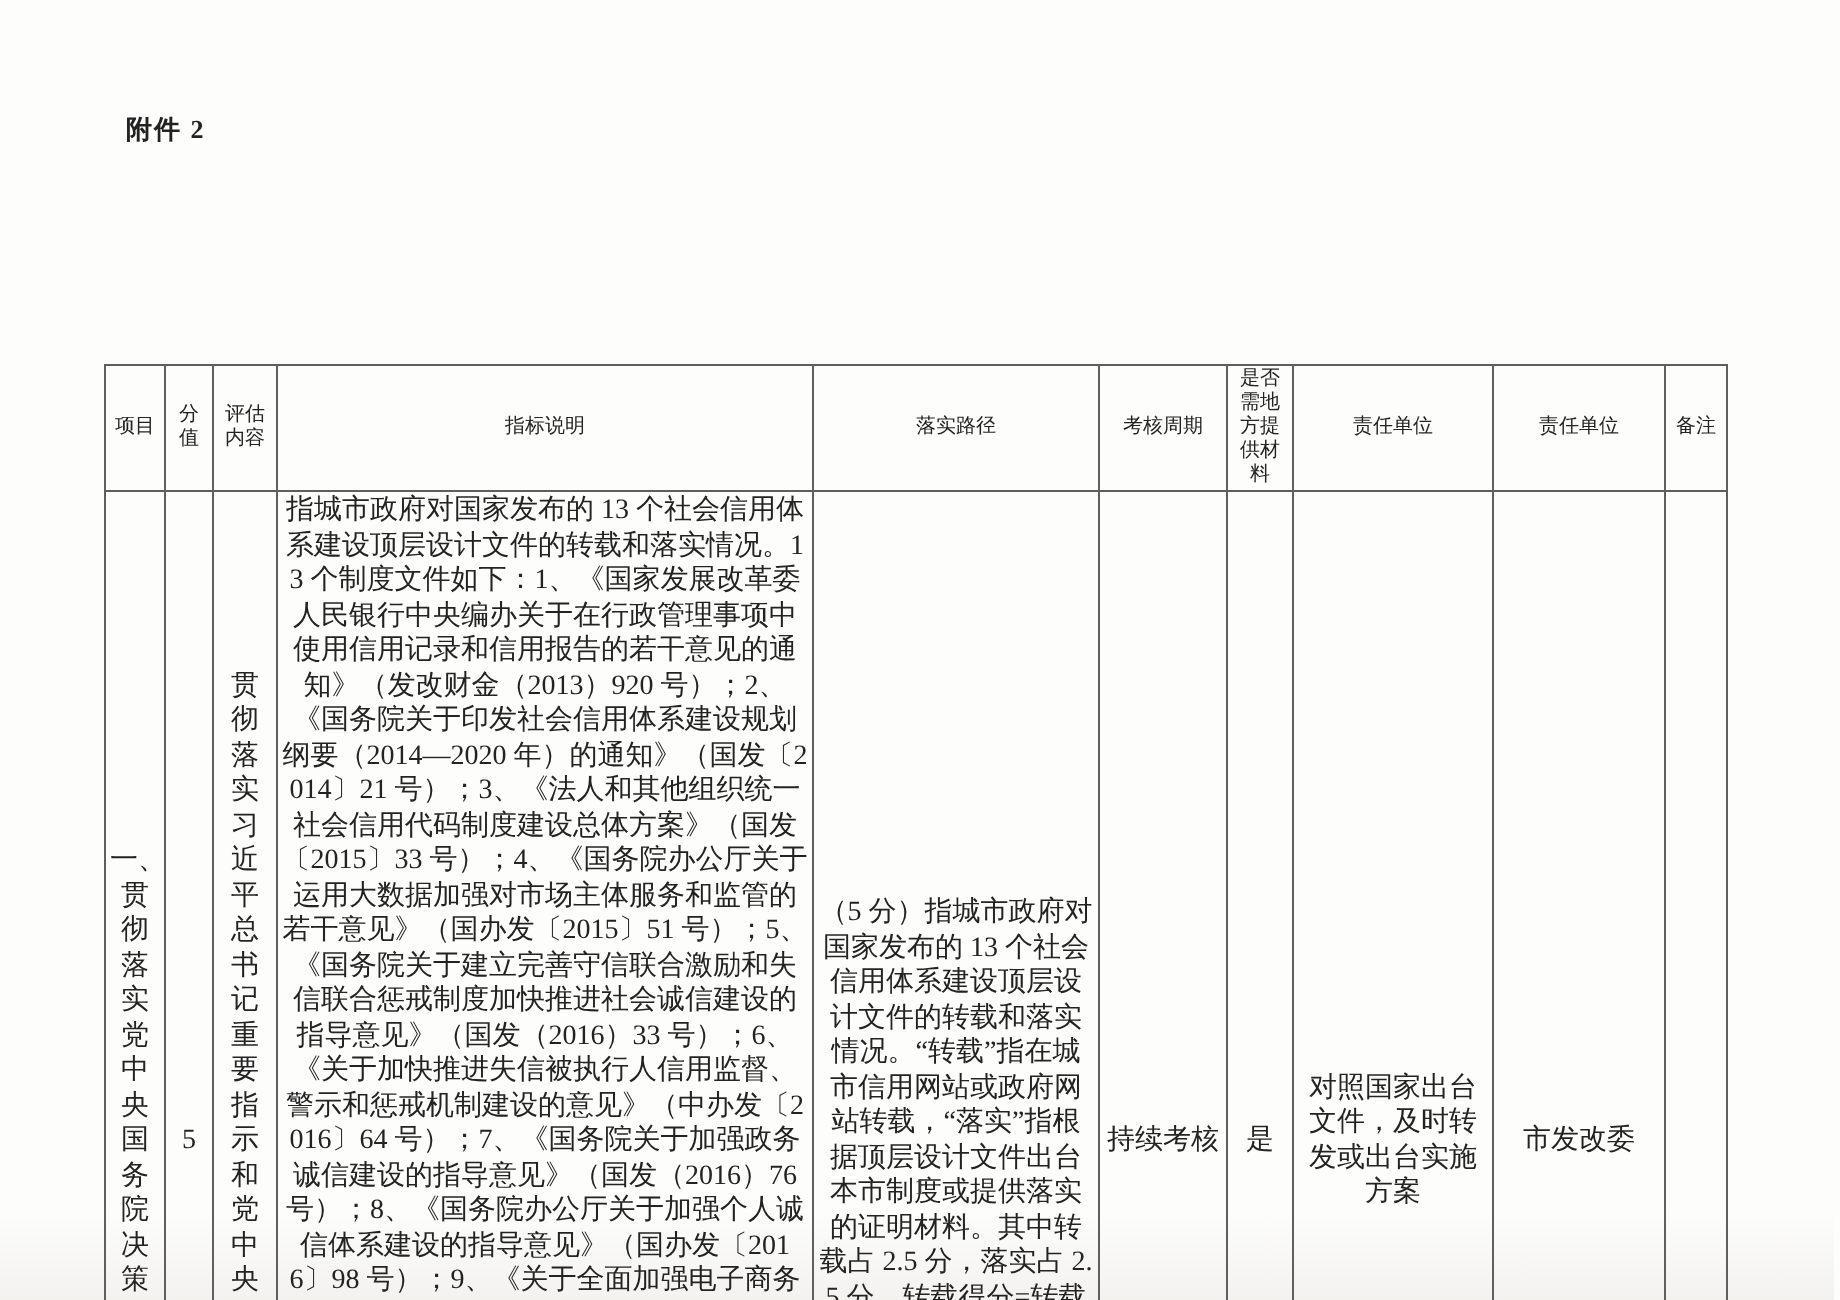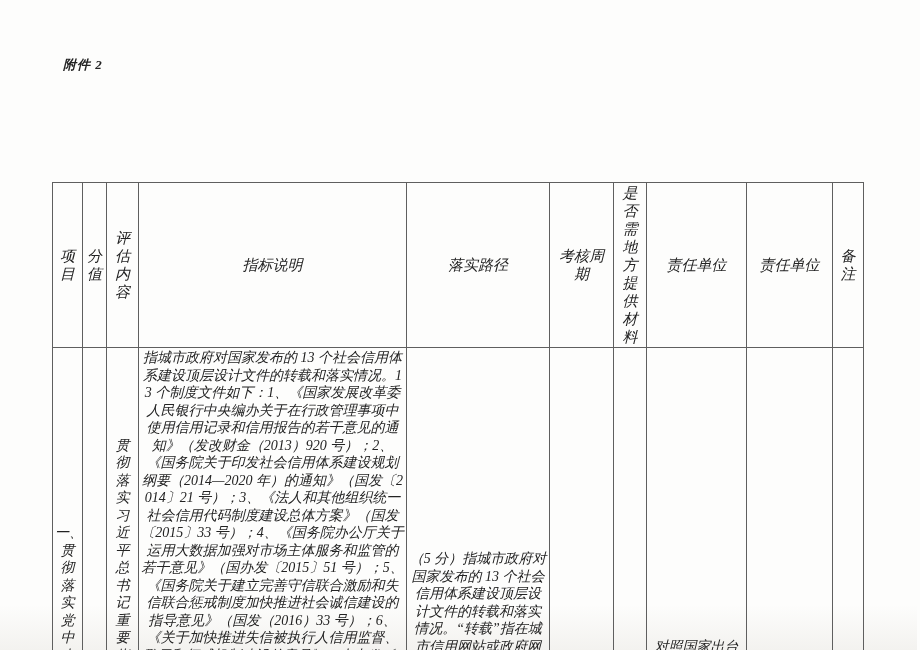--- a/index.html
+++ b/index.html
@@ -10,21 +10,20 @@
     overflow: hidden;
     background: #fdfdfc;
     font-family: "Liberation Serif", "DejaVu Serif", serif;
     color: #232323;
   }
   .page {
     position: relative;
     width: 917px;
     height: 650px;
     background: linear-gradient(180deg, #fdfdfc 0%, #fdfdfc 93%, #f3f2ef 100%);
-    font-style: italic;
   }
   .attachment-label {
     position: absolute;
     left: 63px;
     top: 56px;
     font-size: 13px;
     font-weight: bold;
     letter-spacing: 1px;
   }
   .doc-title {
@@ -49,21 +48,21 @@
     border: 1px solid #5f5f5f;
     padding: 1px 2px;
     vertical-align: middle;
     text-align: center;
     font-size: 14px;
     line-height: 1.25;
     overflow: hidden;
   }
   tr.header-row td {
     height: 40px;
-    font-size: 15px;
+    font-size: 10px;
     line-height: 1.2;
   }
   tr.body-row { height: 316px; }
   td.col-project, td.col-content {
     font-size: 9.5px;
     line-height: 1.45;
     padding: 1px 2px;
     word-break: break-all;
   }
   td.cell-description {

